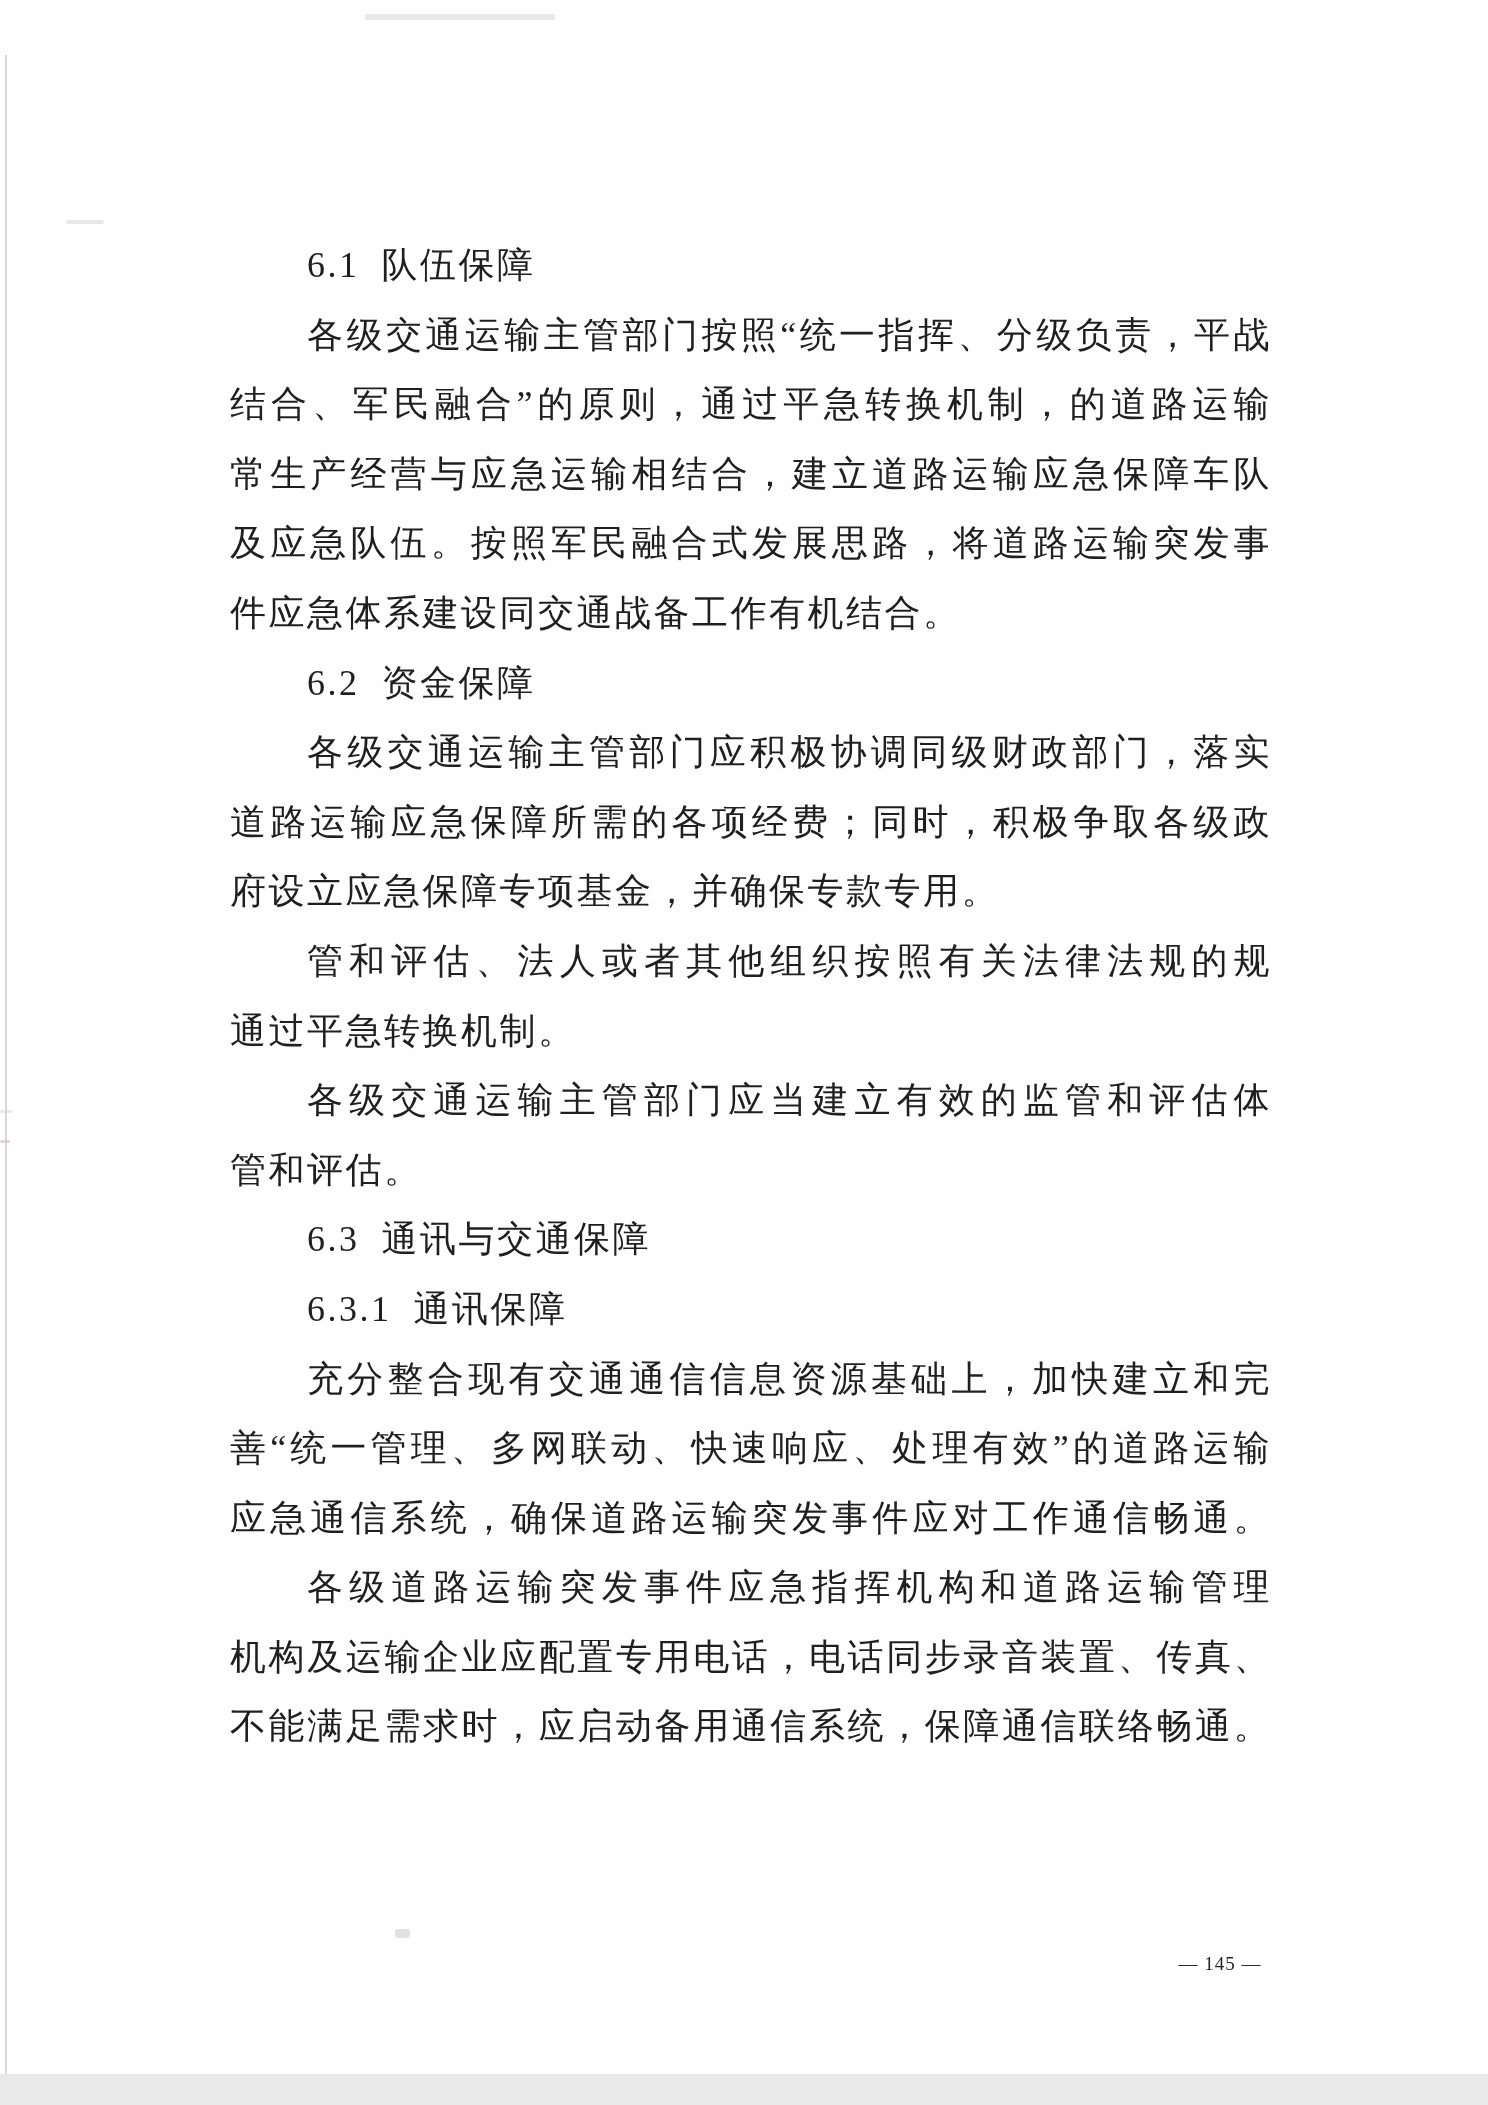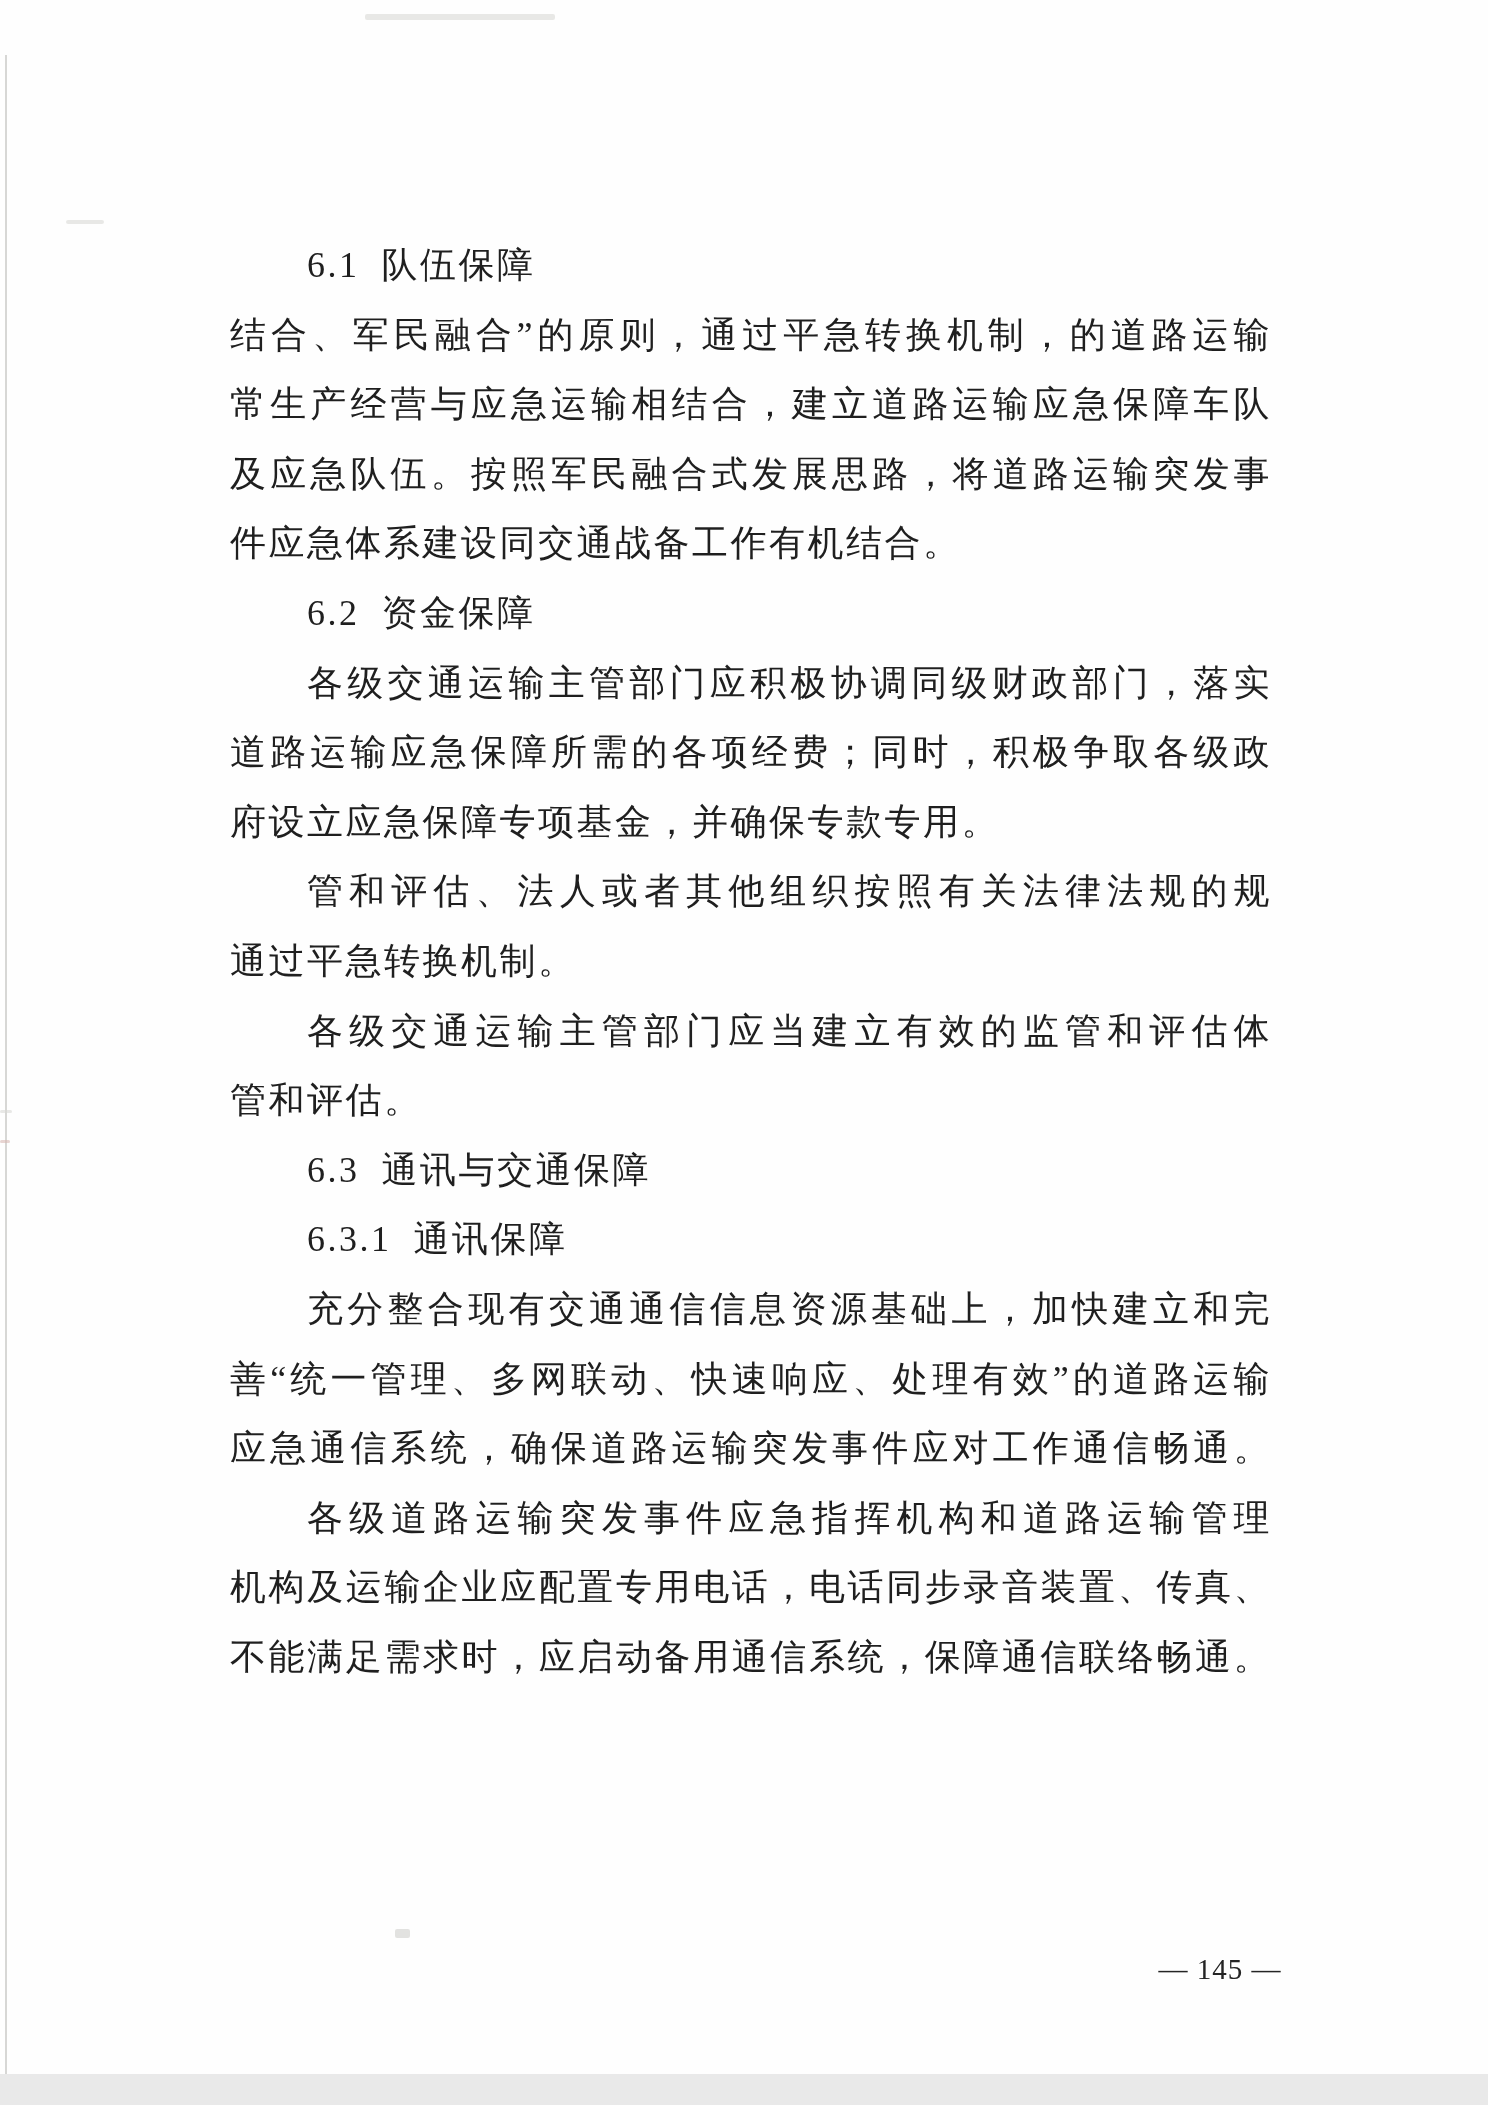--- a/index.html
+++ b/index.html
@@ -30,21 +30,21 @@
     text-align:justify;
     text-align-last:justify;
     text-justify:inter-character;
   }
   .line.indent{text-indent:77px;}
   .line.short{text-align-last:left;}
   .page-number{
     position:absolute;
     left:1130px;top:1953px;width:180px;
     text-align:center;
-    font-size:29px;
+    font-size:19px;
     letter-spacing:1px;
     color:#242424;
   }
   
   .edge-line{
     position:absolute;left:5px;top:55px;width:2px;height:2050px;
     background:#c9c9c7;opacity:.75;
   }
   .smudge{position:absolute;background:#d9d9d6;opacity:.6;border-radius:2px;}
   .smudge.a{left:365px;top:14px;width:190px;height:6px;}
@@ -59,20 +59,21 @@
 <div class="page">
   <div class="edge-line"></div>
   <div class="smudge a"></div>
   <div class="smudge b"></div>
   <div class="smudge c"></div>
   <div class="smudge d"></div>
   <div class="smudge e"></div>
 
   <div class="text-column">
       <div class="heading"><span class="h-num">6.1</span><span class="h-title">队伍保障</span></div>
+      <div class="line indent">各级交通运输主管部门按照“统一指挥、分级负责，平战</div>
       <div class="line">结合、军民融合”的原则，通过平急转换机制，的道路运输</div>
       <div class="line">常生产经营与应急运输相结合，建立道路运输应急保障车队</div>
       <div class="line">及应急队伍。按照军民融合式发展思路，将道路运输突发事</div>
       <div class="line short">件应急体系建设同交通战备工作有机结合。</div>
       <div class="heading"><span class="h-num">6.2</span><span class="h-title">资金保障</span></div>
       <div class="line indent">各级交通运输主管部门应积极协调同级财政部门，落实</div>
       <div class="line">道路运输应急保障所需的各项经费；同时，积极争取各级政</div>
       <div class="line short">府设立应急保障专项基金，并确保专款专用。</div>
       <div class="line indent">管和评估、法人或者其他组织按照有关法律法规的规</div>
       <div class="line short">通过平急转换机制。</div>

